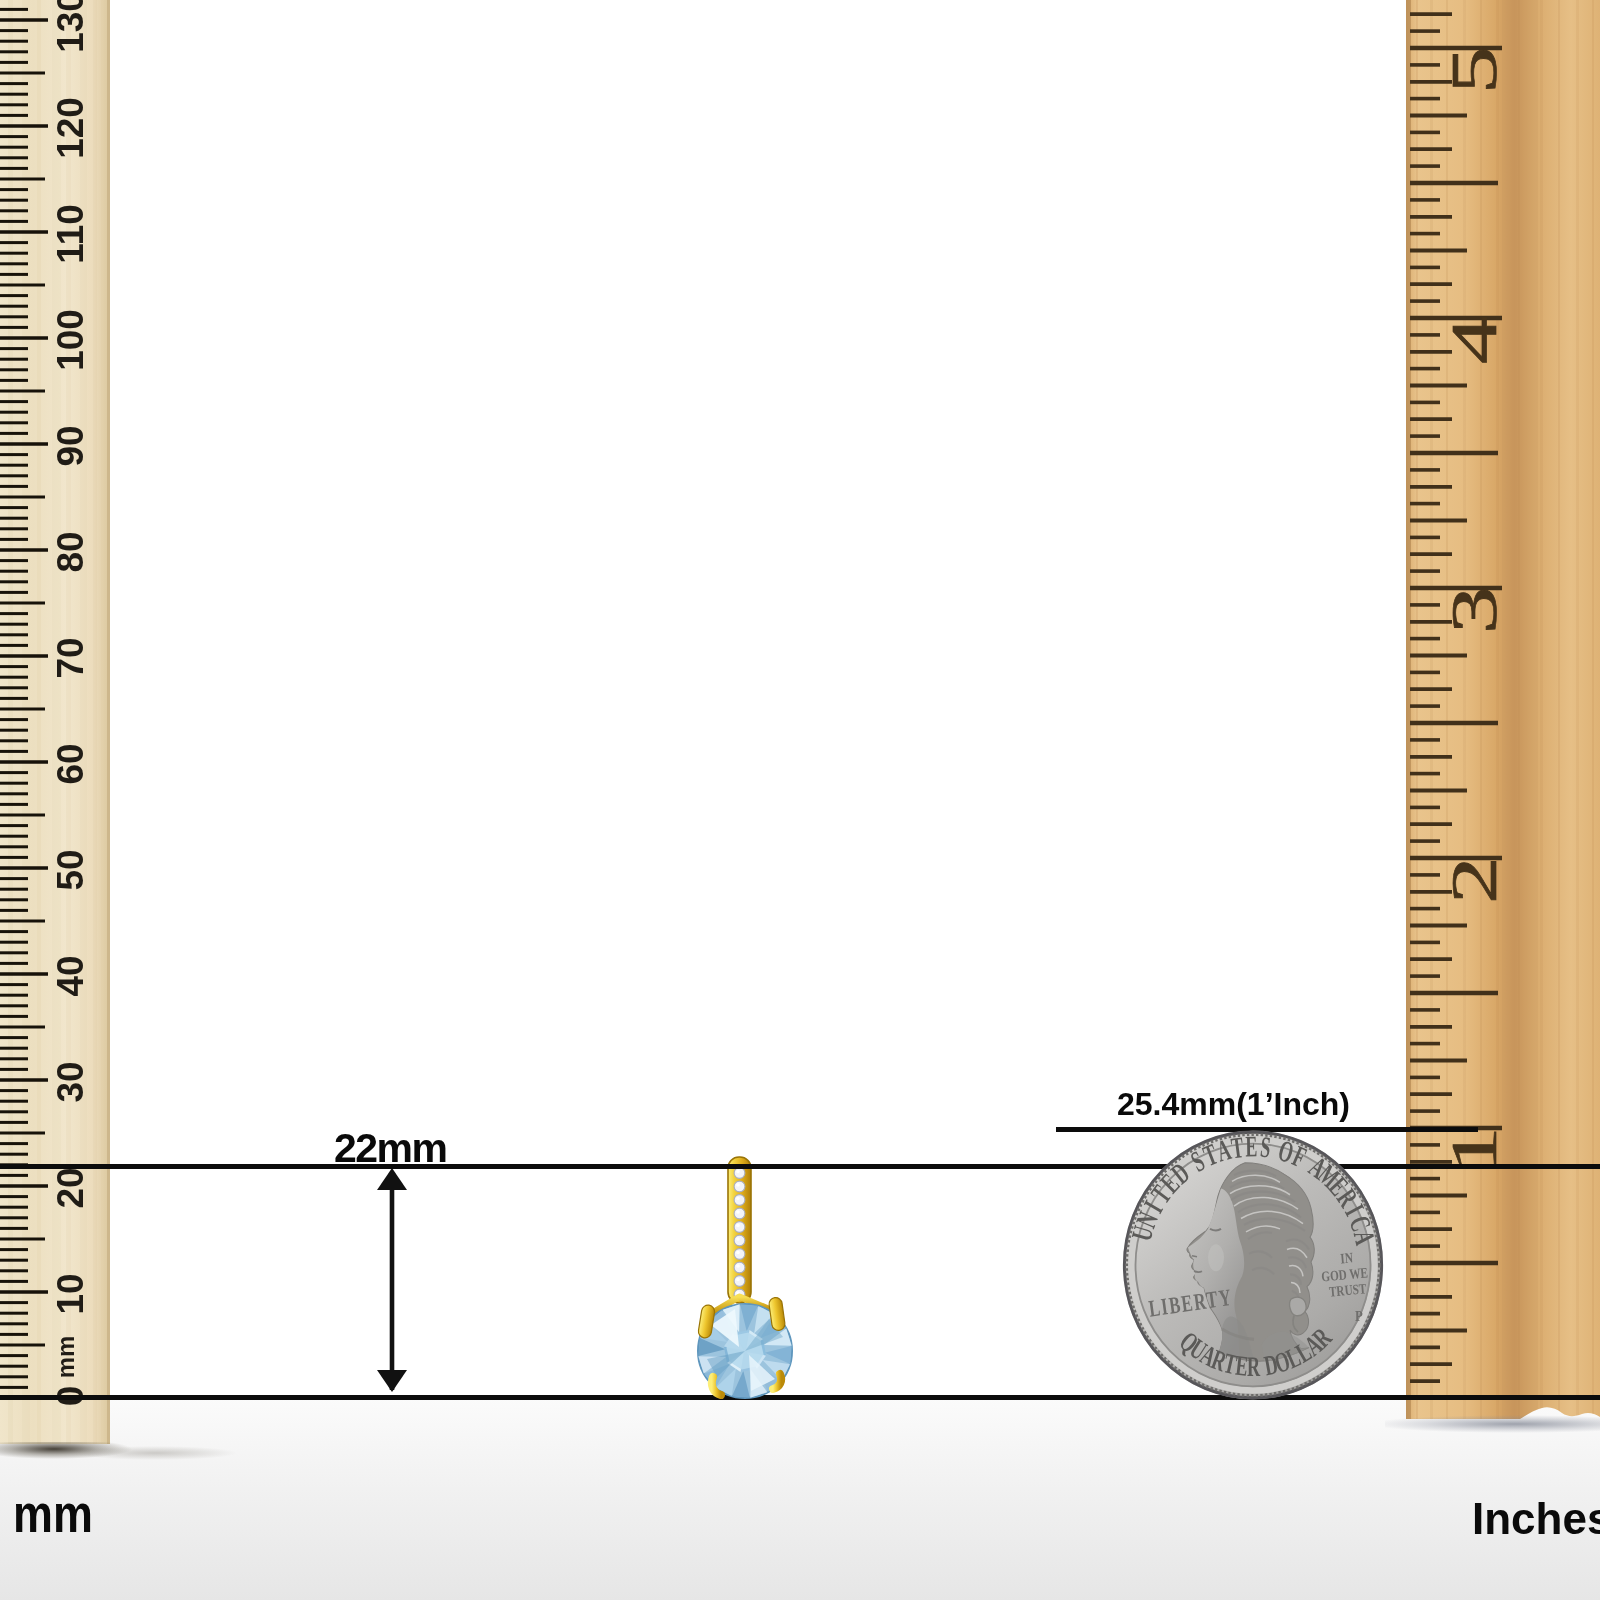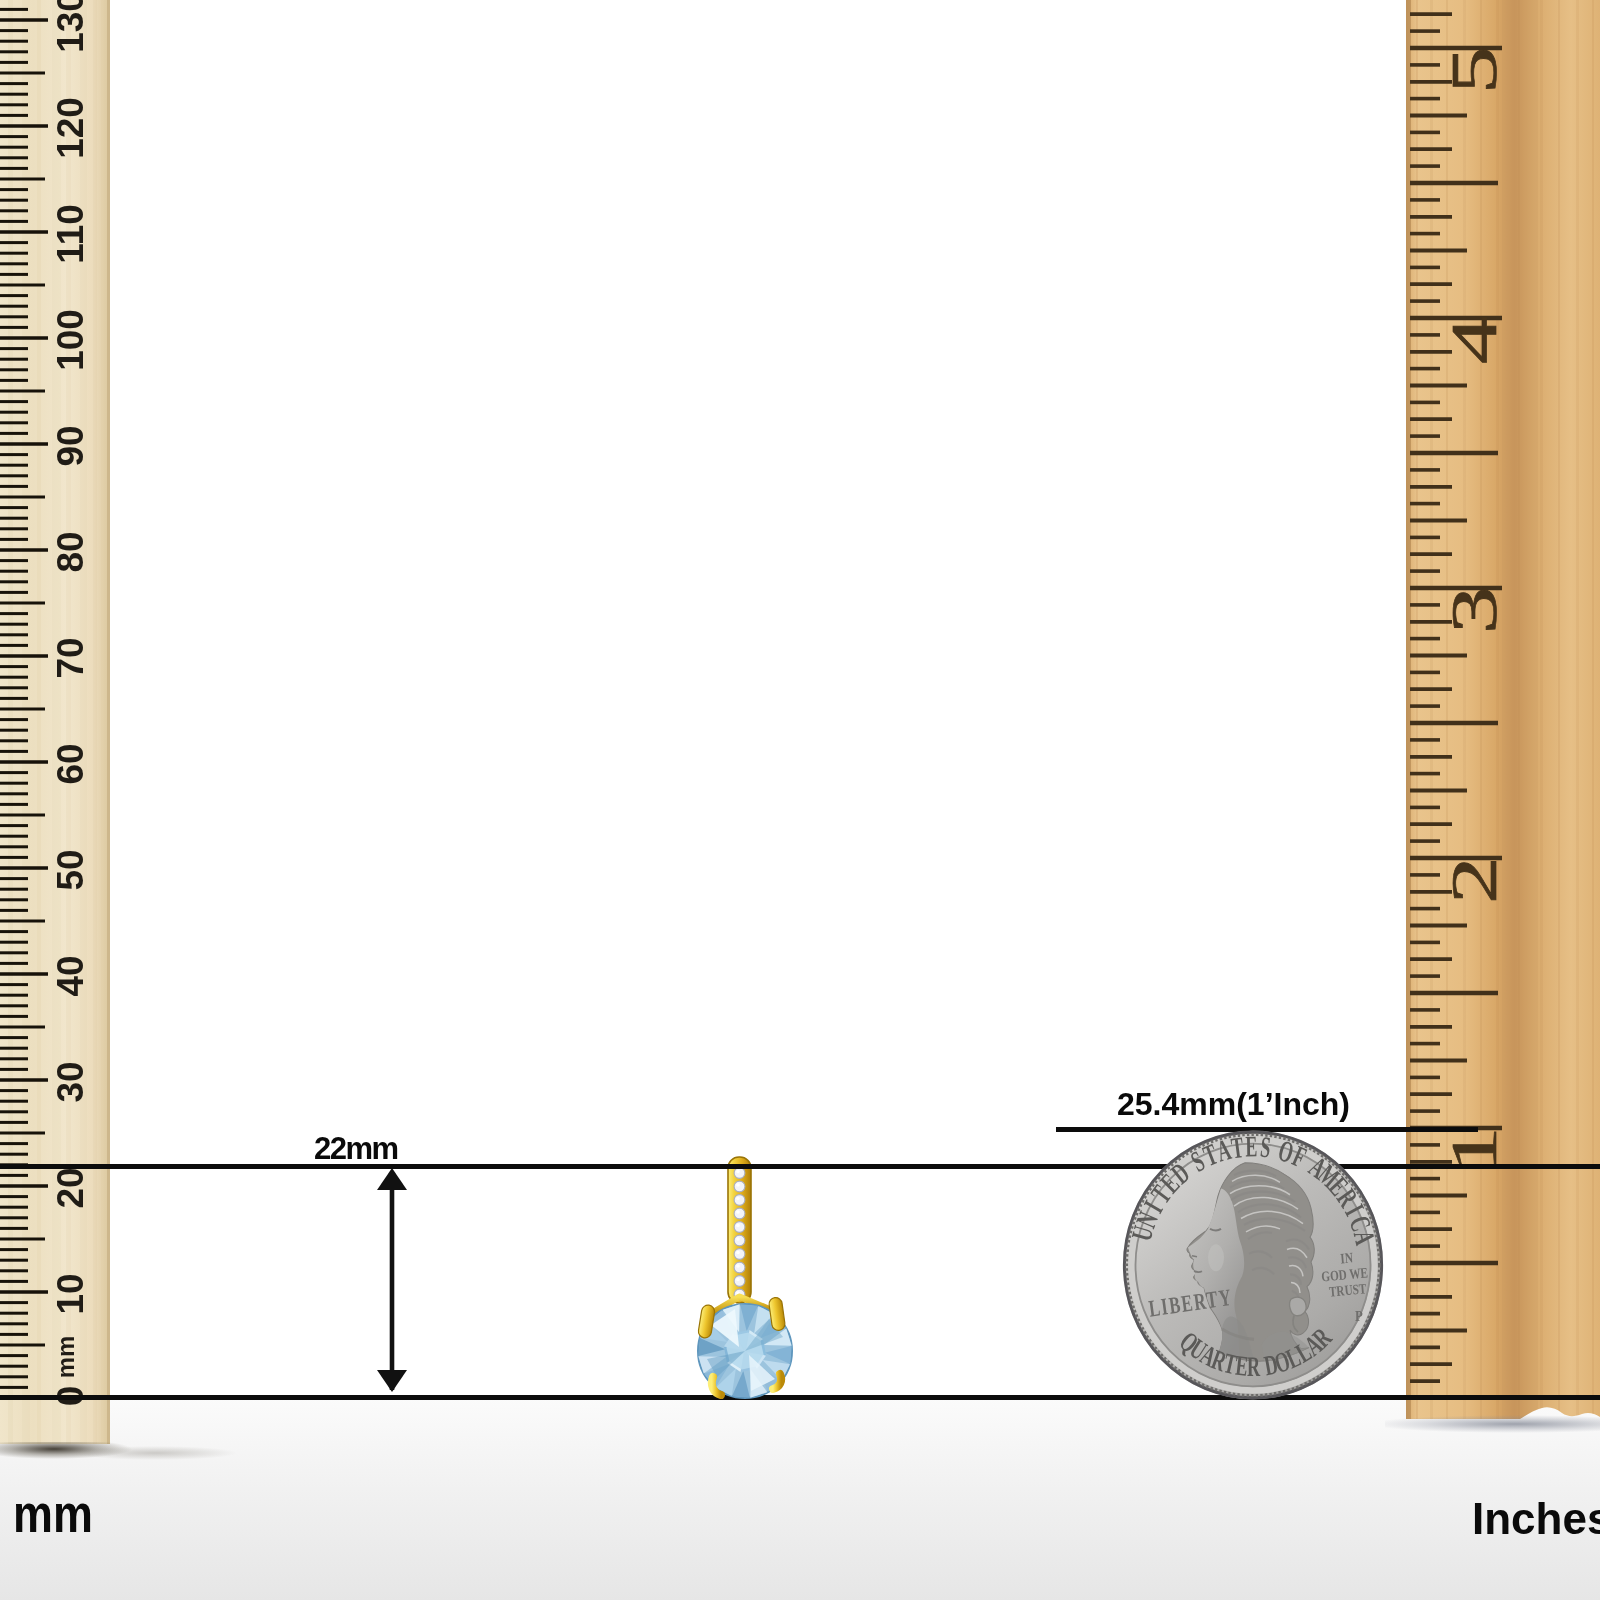--- a/index.html
+++ b/index.html
@@ -520,19 +520,19 @@
         <text transform="translate(32 185) rotate(-8) scale(0.72 1)" font-family="Liberation Serif, serif" font-size="23" font-weight="bold" fill="#6f6e6c" letter-spacing="2">LIBERTY</text>
         <g font-family="Liberation Serif, serif" font-weight="bold" fill="#6f6e6c" text-anchor="middle">
           <text transform="translate(229 133) rotate(-5) scale(0.8 1)" font-size="14">IN</text>
           <text transform="translate(227 149) rotate(-5) scale(0.8 1)" font-size="14">GOD WE</text>
           <text transform="translate(230 164) rotate(-5) scale(0.8 1)" font-size="14">TRUST</text>
           <text transform="translate(241 189) scale(0.85 1)" font-size="15">P</text>
         </g>
       </g>
     </svg></div>
 
-<div class="lbl" style="left:314px;top:1128px;font-size:31px;letter-spacing:-1.5px;line-height:41px;">22mm</div>
+<div class="lbl" style="left:334px;top:1128px;font-size:41px;letter-spacing:-1.5px;line-height:41px;">22mm</div>
 
 <div class="lbl" style="left:1117px;top:1084px;font-size:32px;letter-spacing:0;line-height:40px;">25.4mm(1’Inch)</div>
 
 <div class="lbl" style="left:13px;top:1489px;font-size:51px;line-height:51px;transform:scaleX(0.88);transform-origin:left top;">mm</div>
 
 <div class="lbl" style="left:1436px;top:1497px;font-size:44px;line-height:44px;margin-left:36px;">Inches</div>
 
 </body></html>

